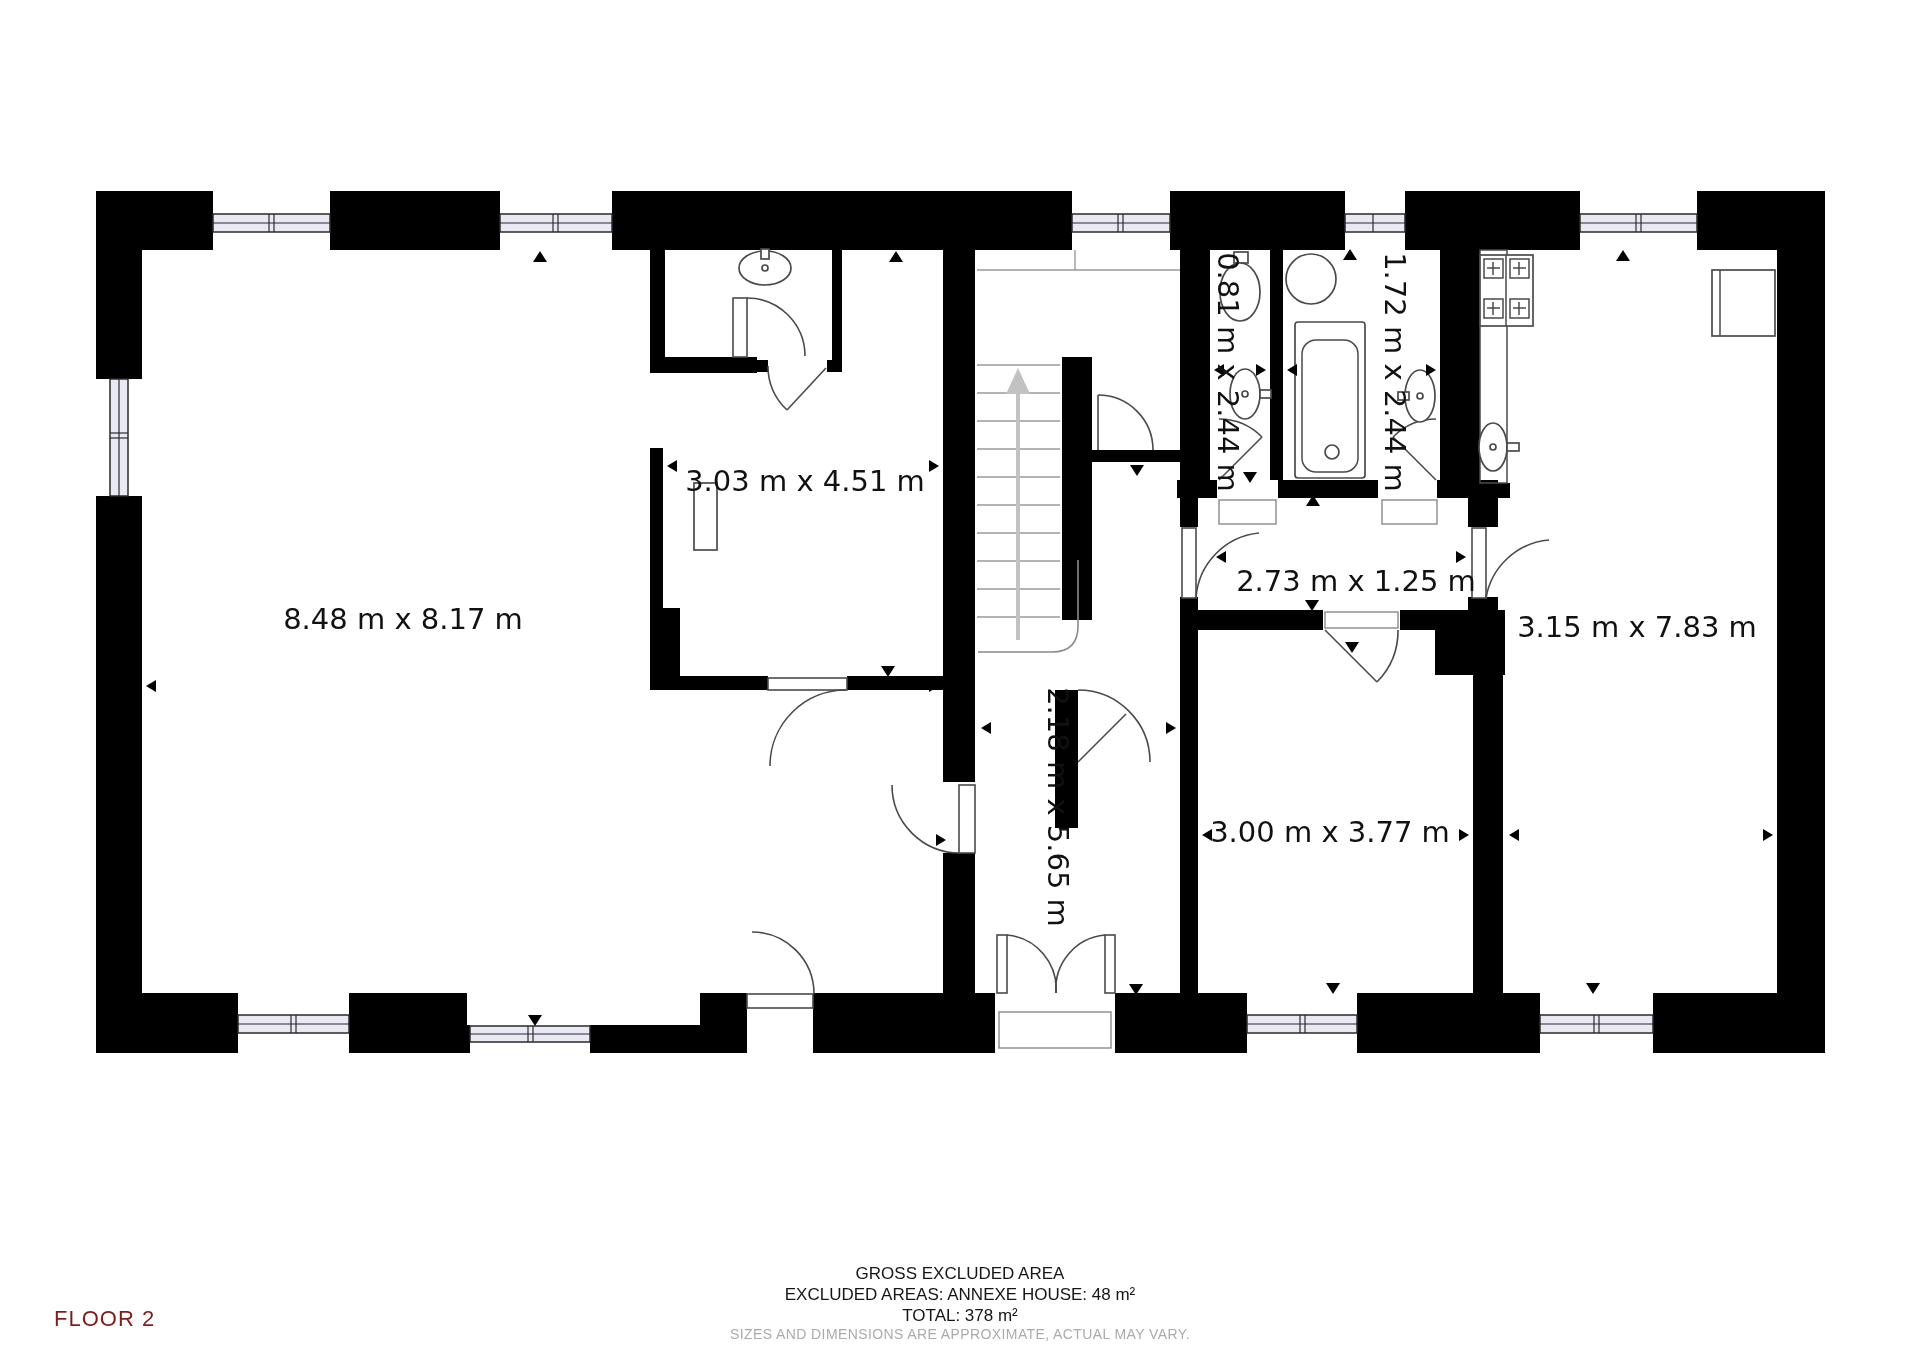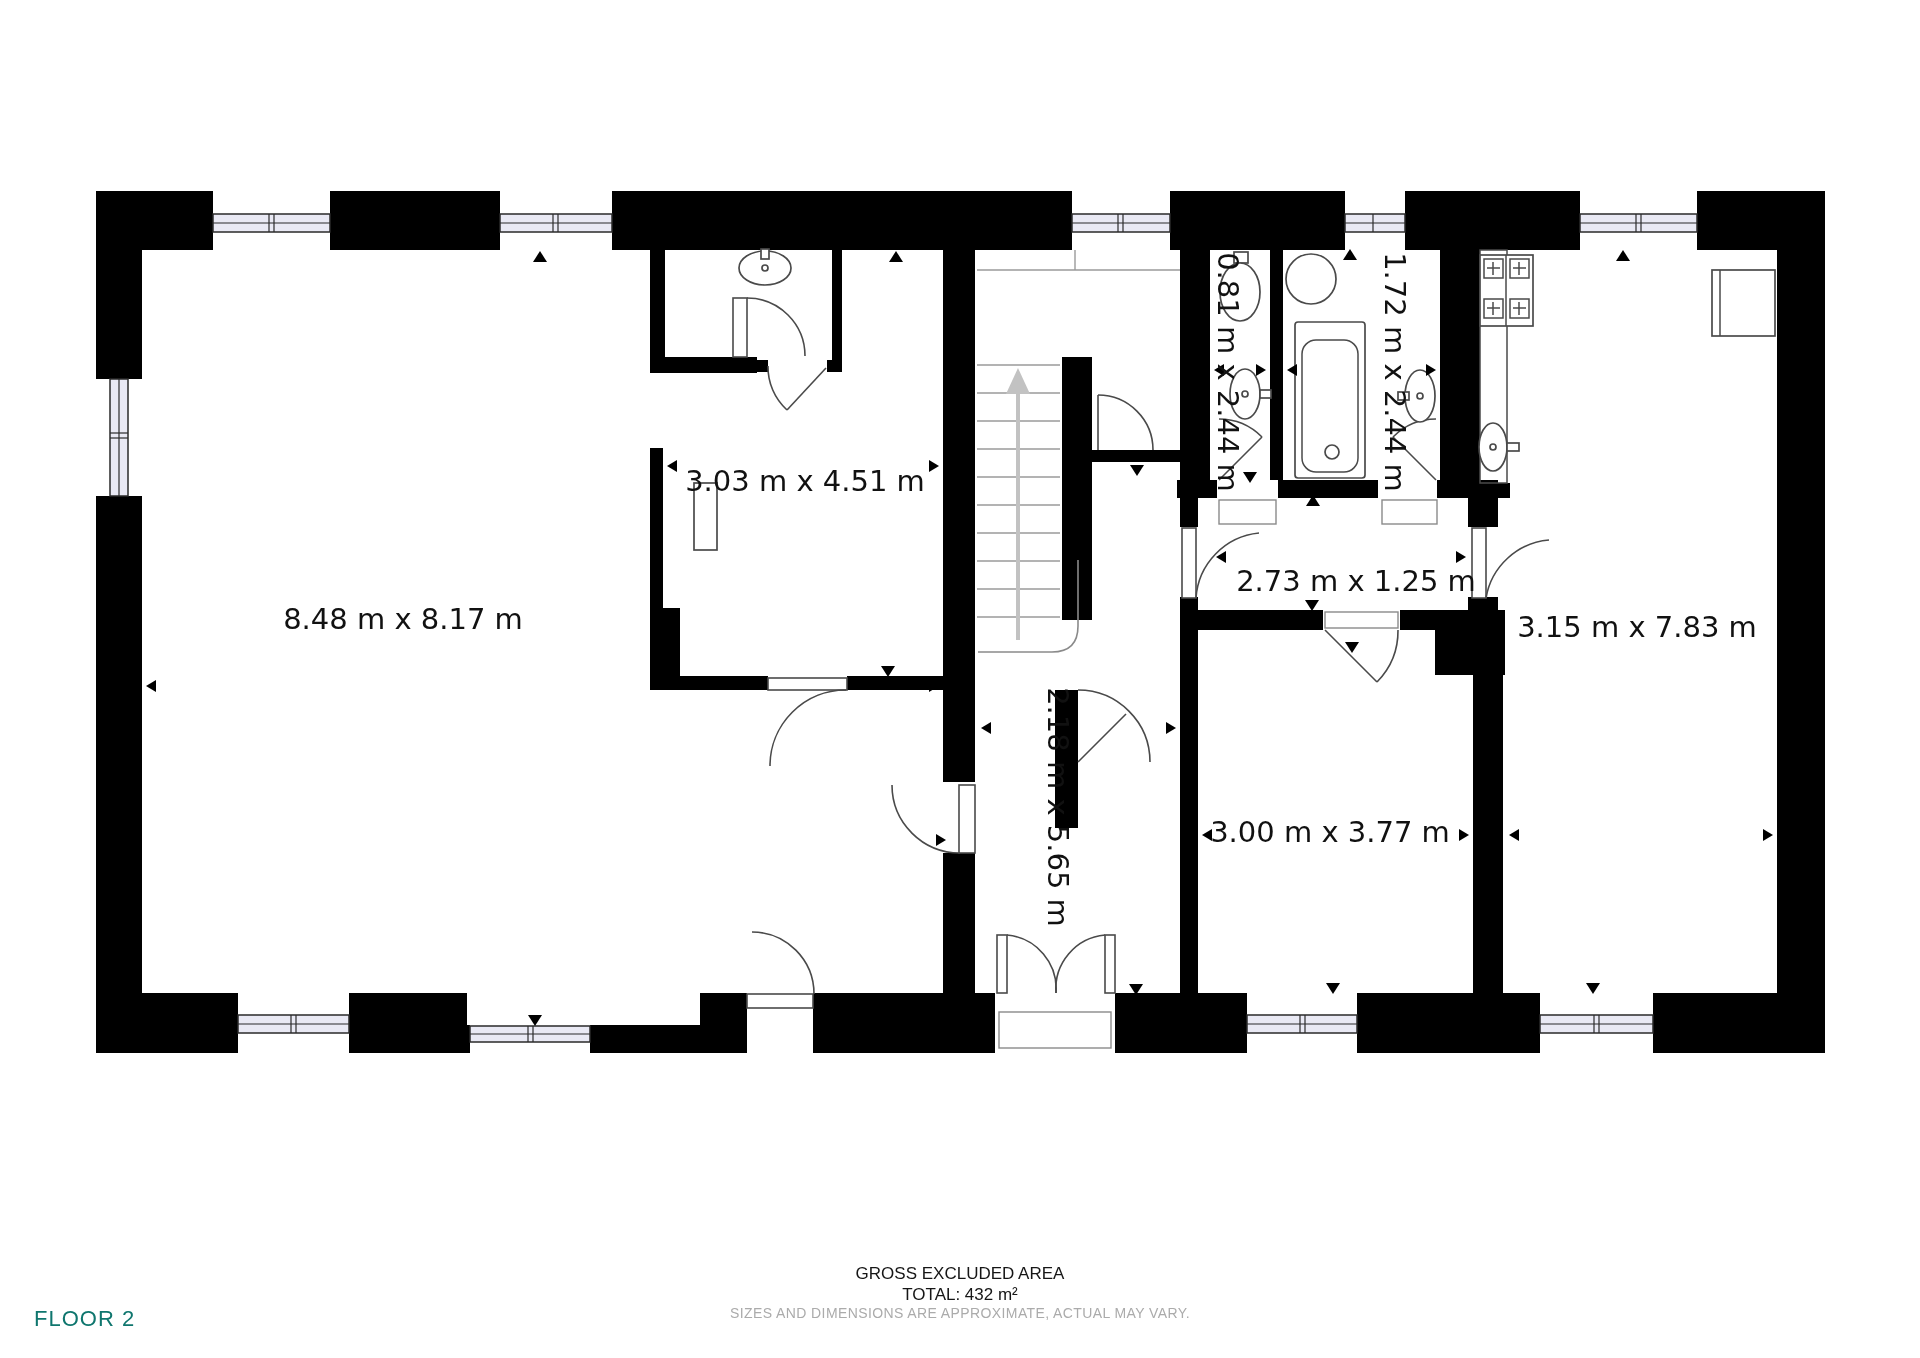--- a/index.html
+++ b/index.html
@@ -3,22 +3,22 @@
 <meta charset="utf-8">
 <style>
   html,body{margin:0;padding:0;background:#fff;}
   #stage{position:relative;width:1920px;height:1358px;background:#fff;overflow:hidden;
          font-family:"DejaVu Sans",sans-serif;}
   #plan-svg{position:absolute;left:0;top:0;}
   .room-label{font-family:"DejaVu Sans",sans-serif;font-size:29px;fill:#111;}
   .footer{position:absolute;left:0;right:0;top:1263px;text-align:center;
           font-family:"Liberation Sans",sans-serif;color:#161616;font-size:17px;line-height:21px;}
   .footer .disclaimer{font-size:14px;color:#ababab;letter-spacing:.4px;line-height:17px;}
-  .floor-label{position:absolute;left:34px;top:1306px;font-family:"Liberation Sans",sans-serif;
-               font-size:22px;color:#0f766e;letter-spacing:1px;}
+  .floor-label{position:absolute;left:54px;top:1306px;font-family:"Liberation Sans",sans-serif;
+               font-size:22px;color:#7f1d1d;letter-spacing:1px;}
   .wall{fill:#000;}
   .open{fill:#fff;}
   .pane{fill:#e9e9f4;stroke:#2a2a2a;stroke-width:1.5;}
   .fline{stroke:#2a2a2a;stroke-width:1.2;fill:none;}
   .door{stroke:#4a4a4a;stroke-width:1.6;fill:none;}
   .leaf{fill:#fff;stroke:#4a4a4a;stroke-width:1.6;}
   .thresh{fill:#fff;stroke:#8a8a8a;stroke-width:1.4;}
   .fix{fill:#fff;stroke:#4a4a4a;stroke-width:1.7;}
   .fixl{stroke:#4a4a4a;stroke-width:1.5;fill:none;}
   .tread{stroke:#9a9a9a;stroke-width:1.4;}
@@ -354,18 +354,19 @@
     <text class="room-label" x="1228" y="382" text-anchor="middle" transform="rotate(90 1228 372)">0.81 m x 2.44 m</text>
     <text class="room-label" x="1395" y="382" text-anchor="middle" transform="rotate(90 1395 372)">1.72 m x 2.44 m</text>
     <text class="room-label" x="1356" y="591" text-anchor="middle">2.73 m x 1.25 m</text>
     <text class="room-label" x="1330" y="842" text-anchor="middle">3.00 m x 3.77 m</text>
     <text class="room-label" x="1637" y="637" text-anchor="middle">3.15 m x 7.83 m</text>
   </g>
 </svg>
 
   <div class="footer">
     <div>GROSS EXCLUDED AREA</div>
-    <div>TOTAL: 432 m²</div>
+    <div>EXCLUDED AREAS: ANNEXE HOUSE: 48 m²</div>
+    <div>TOTAL: 378 m²</div>
     <div class="disclaimer">SIZES AND DIMENSIONS ARE APPROXIMATE, ACTUAL MAY VARY.</div>
   </div>
 
   <div class="floor-label">FLOOR 2</div>
 </div>
 
 </body></html>

